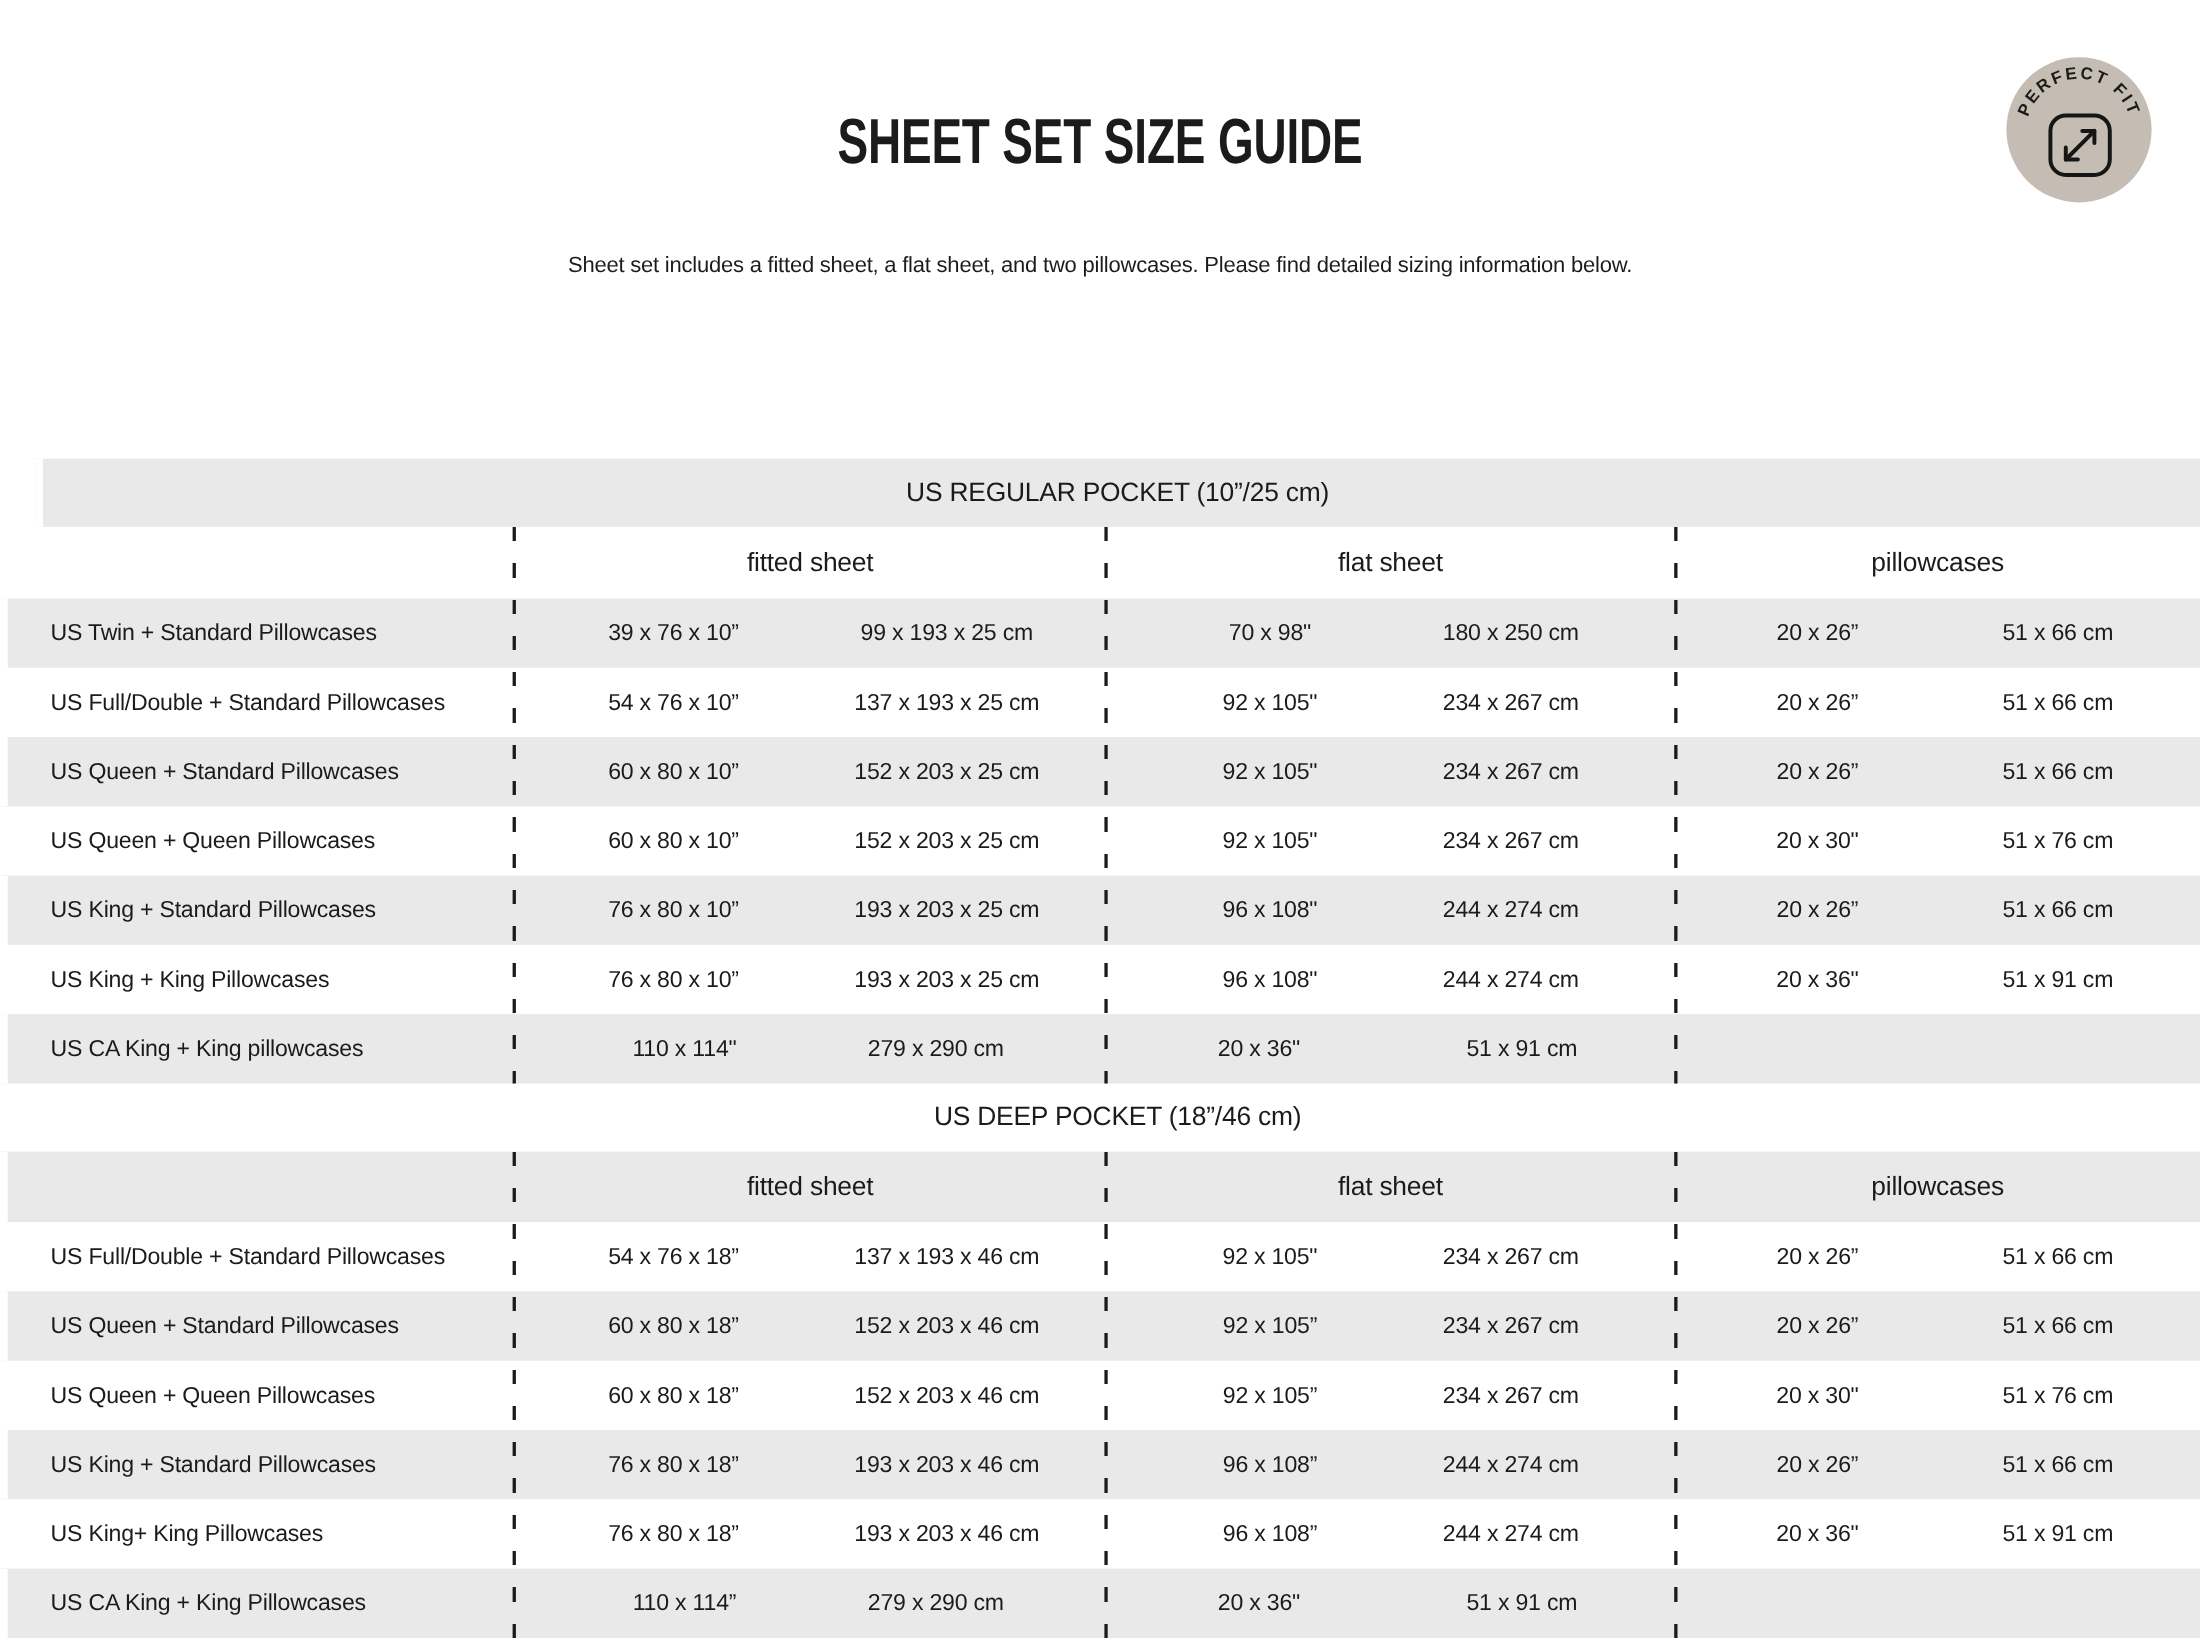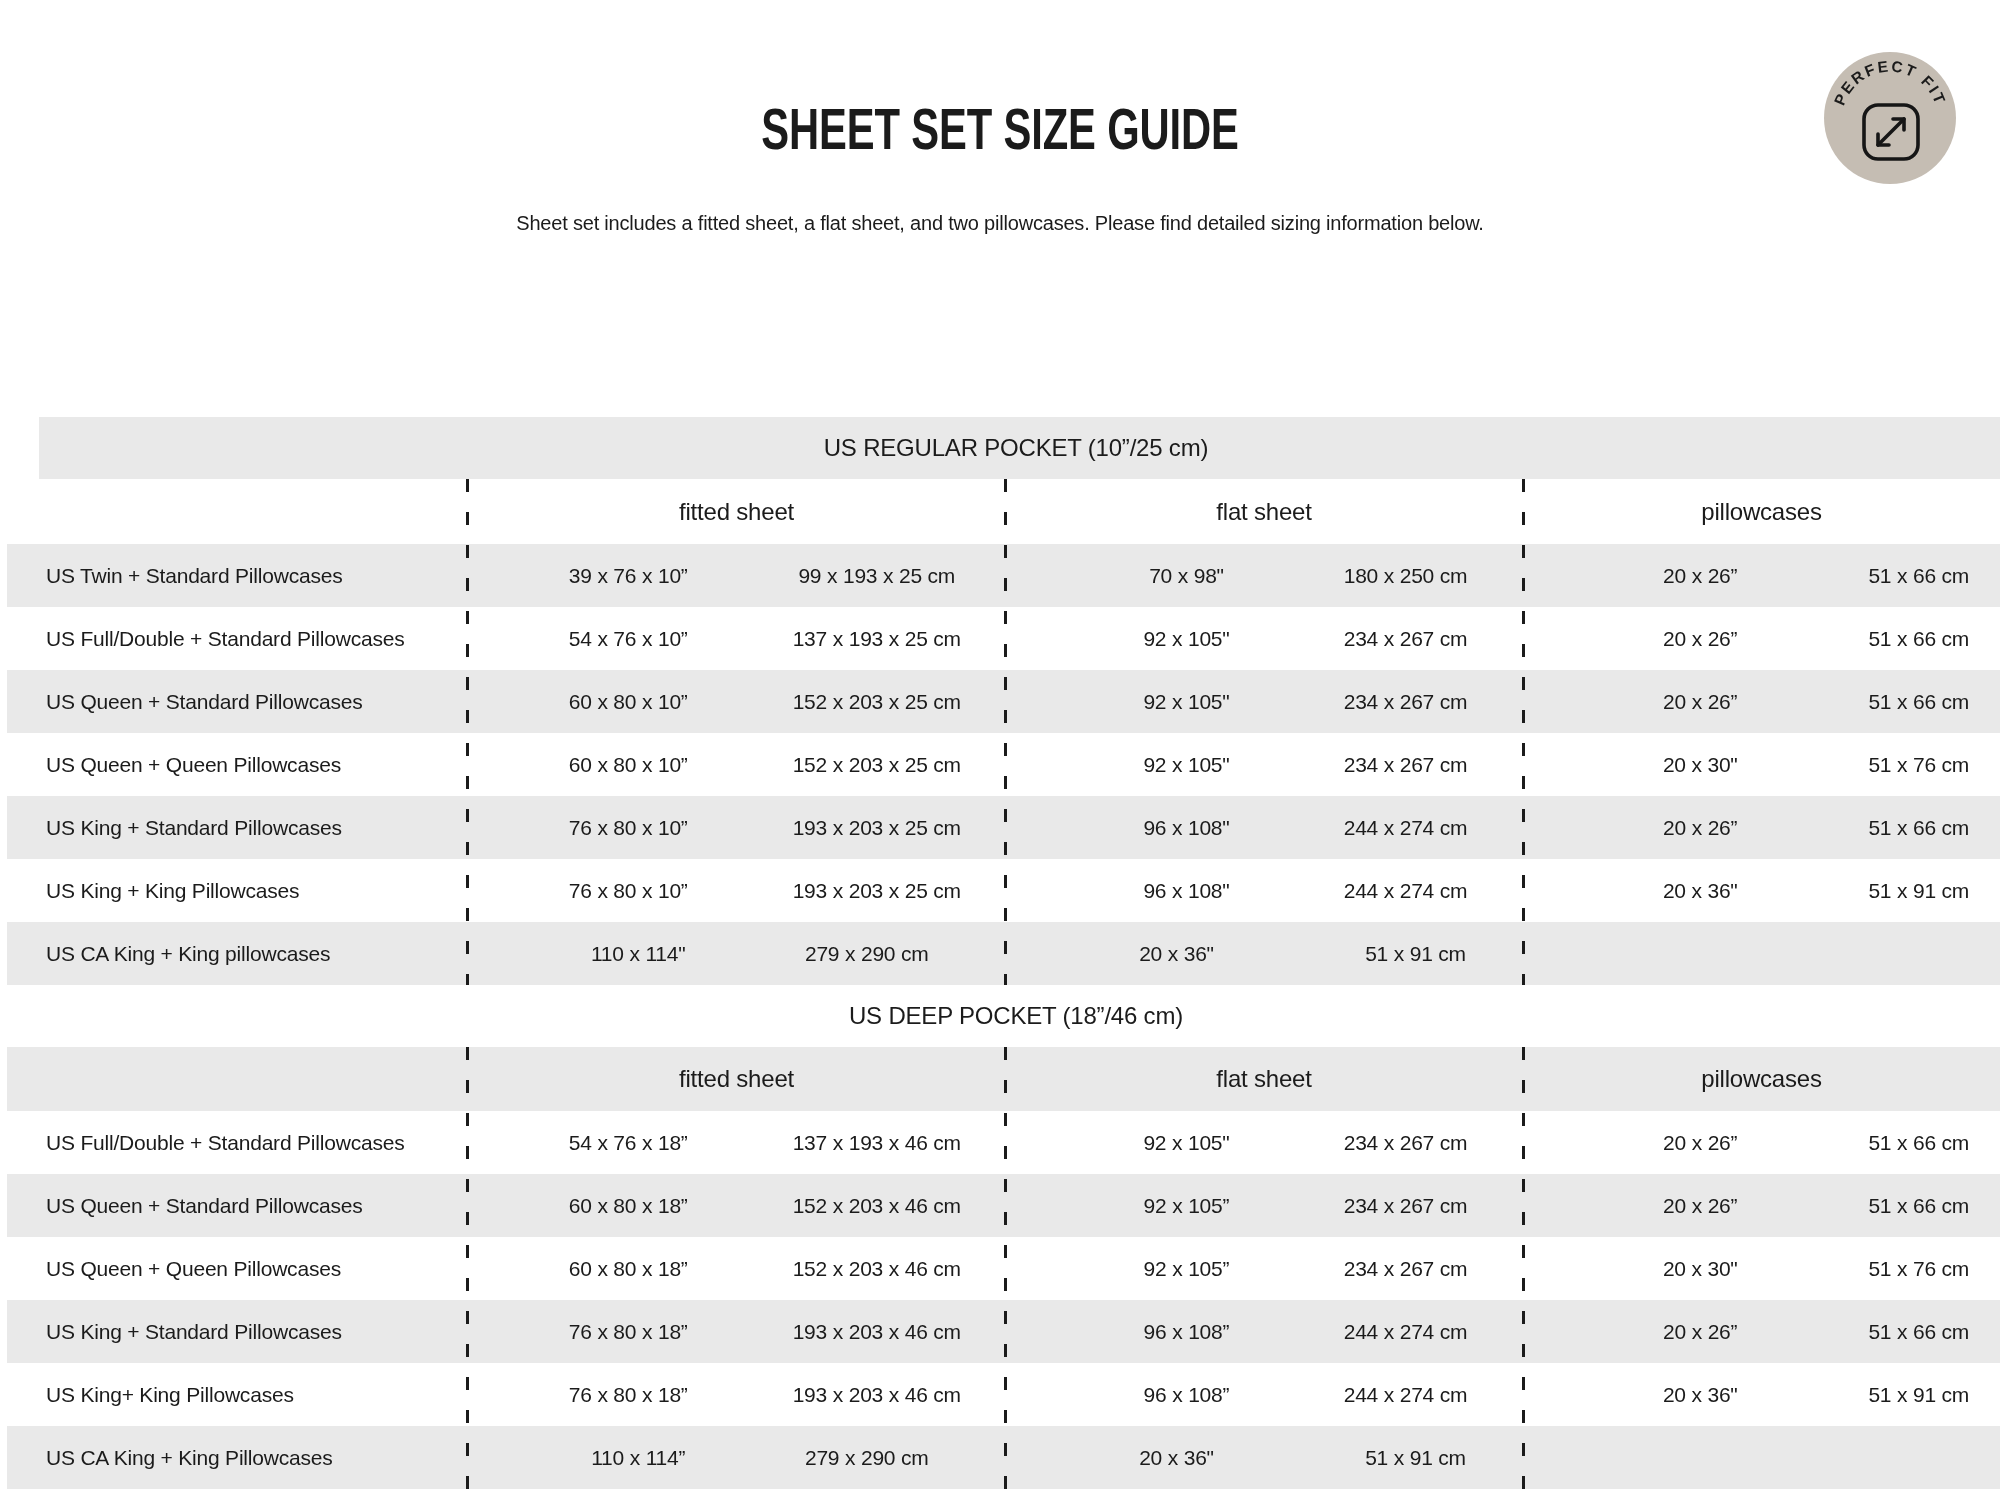--- a/index.html
+++ b/index.html
@@ -19,21 +19,21 @@
     position:absolute; top:98px; left:0; width:100%;
     height:62px; line-height:62px;
     text-align:center;
     font-size:58px; font-weight:700;
     transform:scaleX(0.72);
     transform-origin:50% 50%;
     white-space:nowrap;
     margin:0;
   }
   .intro {
-    position:absolute; top:210px; left:0; width:100%;
+    position:absolute; top:228px; left:0; width:100%;
     text-align:center; font-size:20px; line-height:26px;
     margin:0; white-space:pre-wrap;
   }
   .note {
     position:absolute; top:268px; left:0; width:100%;
     text-align:center; font-size:20px; line-height:29px;
     margin:0; white-space:pre-wrap;
   }
 
   
@@ -58,21 +58,20 @@
   }
   .sec2 .col-headers { height:64px; }
   .col-h { text-align:center; }
 
   .trow {
     height:63px;
     display:grid;
     grid-template-columns:468px 537px 518px 477px;
     align-items:center;
     font-size:21px;
-    gap:16px;
   }
   .shaded { background:var(--stripe,#e9e9e9); box-shadow:inset 7px 0 0 #fff; }
 
   .c.label { padding-left:46px; }
   .c.pair { display:flex; padding:0 20px; }
   .c.pair.flat { padding:0 40px; }
   .c.pair span { flex:1; text-align:center; }
 
   
   .vline {

